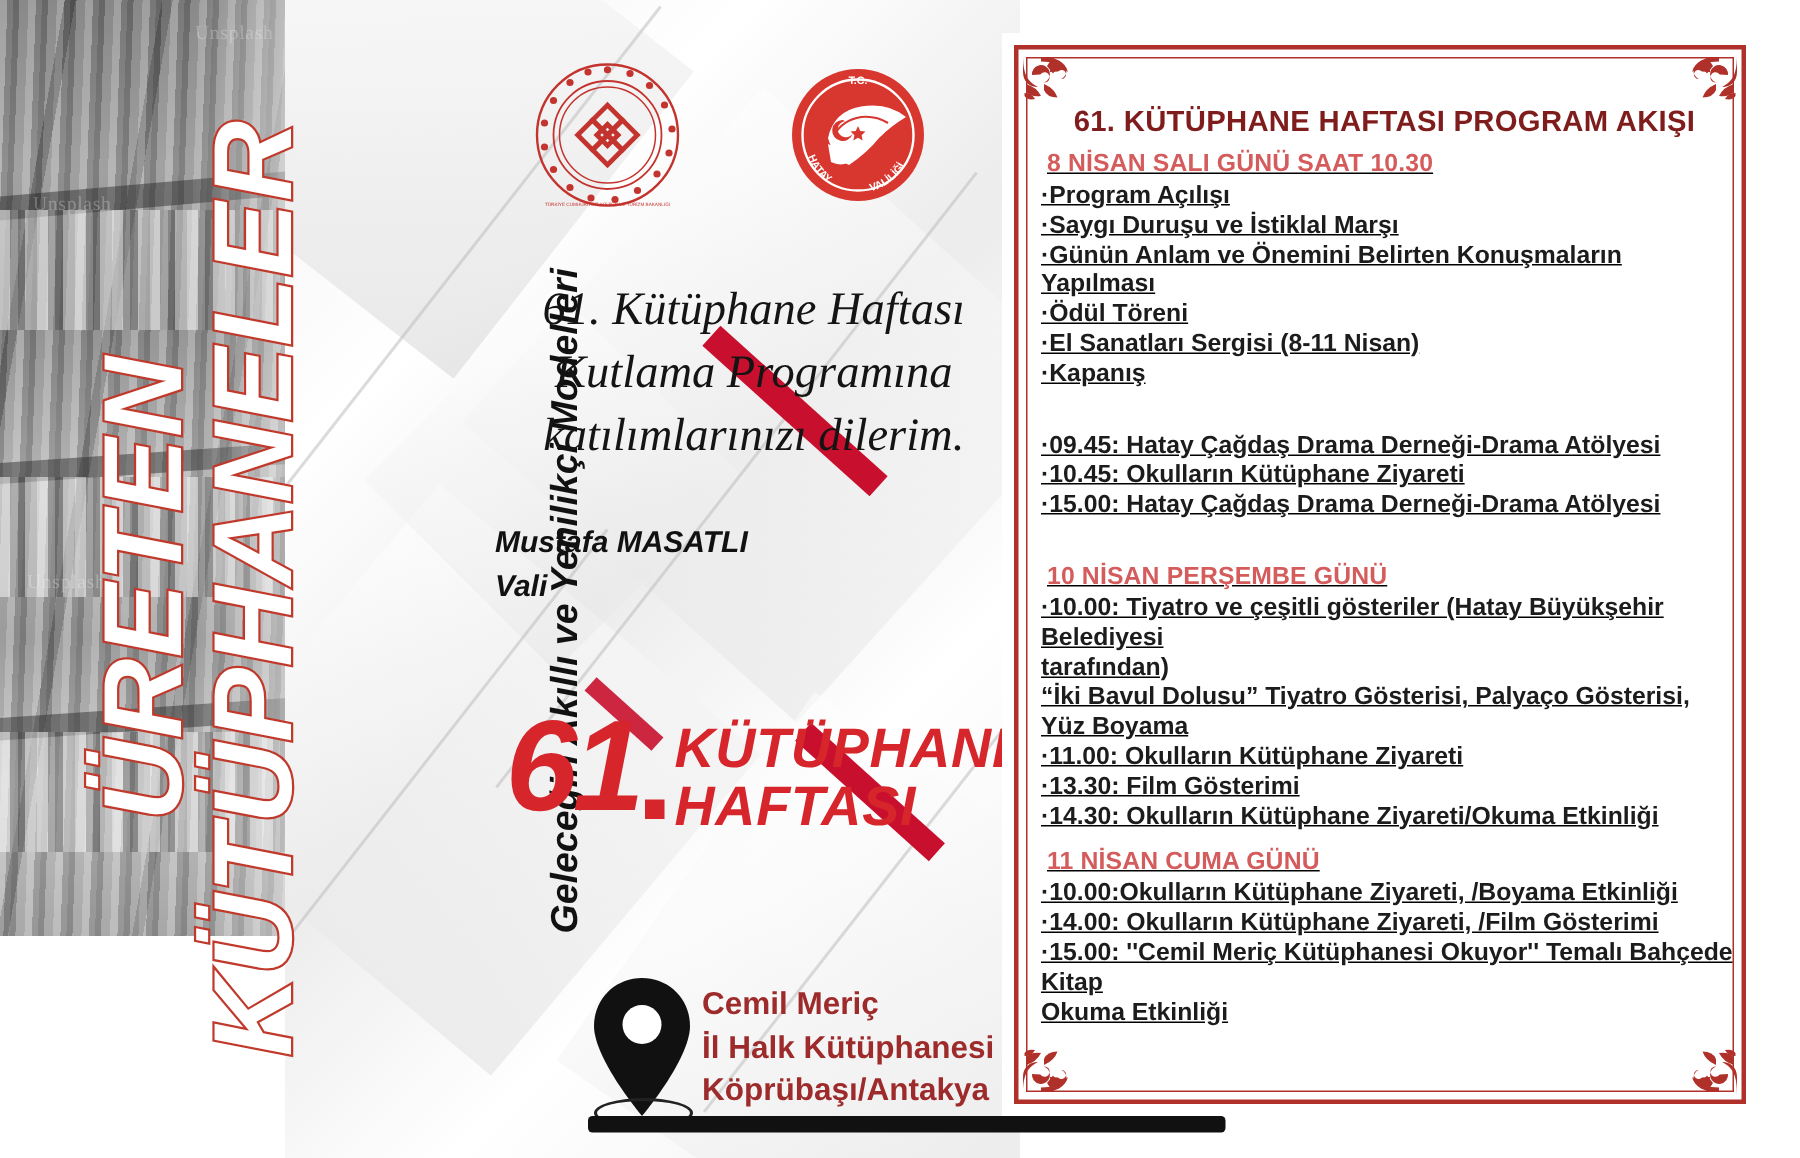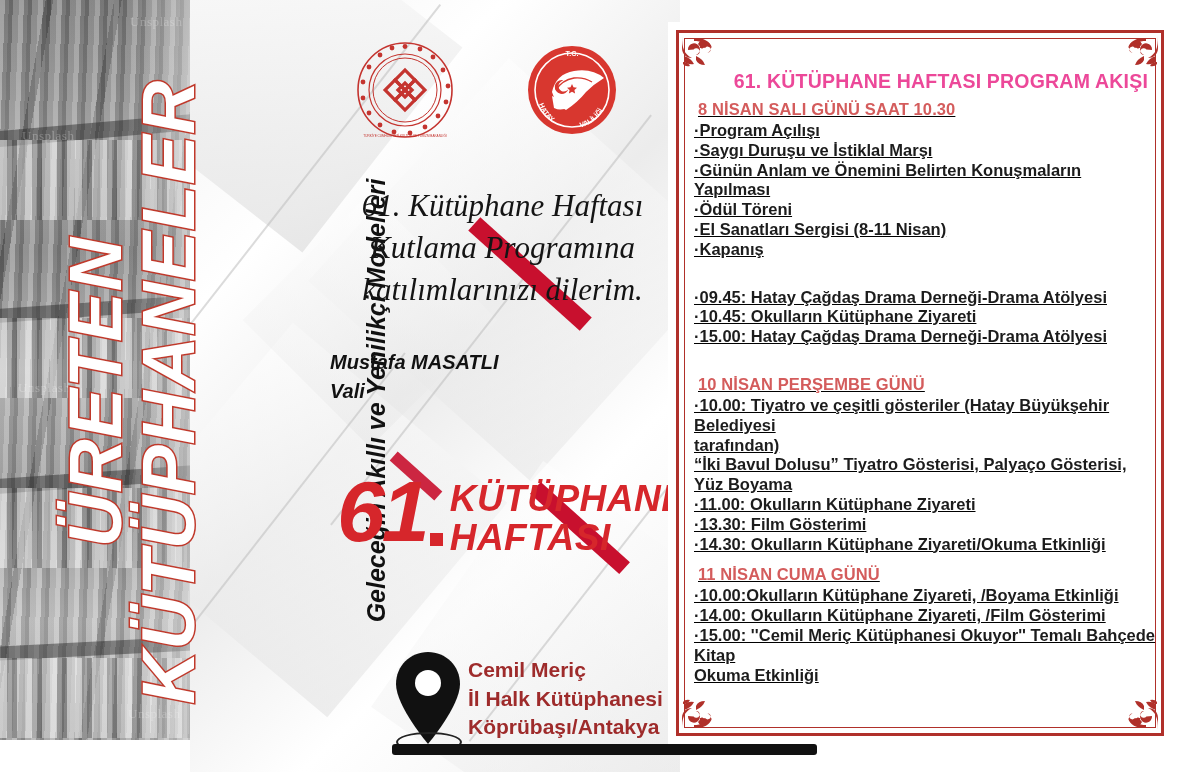--- a/index.html
+++ b/index.html
@@ -5,21 +5,21 @@
   html,body{margin:0;padding:0;}
   body{
     width:1200px;height:772px;overflow:hidden;
     font-family:"Liberation Sans",sans-serif;
     background:#ffffff;
   }
   .poster{position:relative;width:1200px;height:772px;overflow:hidden;background:#fff;}
 
   
   .photo-panel{
-    position:absolute;left:0;top:0;width:250px;height:740px;overflow:hidden;
+    position:absolute;left:0;top:0;width:250px;height:624px;overflow:hidden;
     background:#8d8d8d;
   }
   .photo-bg{
     position:absolute;inset:0;
     background:
       linear-gradient(100deg, rgba(255,255,255,.05) 0 12%, rgba(0,0,0,.18) 12% 14%, rgba(255,255,255,.04) 14% 30%, rgba(0,0,0,.15) 30% 32%, rgba(255,255,255,.05) 32% 55%, rgba(0,0,0,.12) 55% 57%, rgba(255,255,255,.03) 57% 100%),
       repeating-linear-gradient(92deg, rgba(255,255,255,.30) 0 5px, rgba(120,120,120,.28) 5px 9px, rgba(40,40,40,.22) 9px 13px, rgba(200,200,200,.22) 13px 19px),
       linear-gradient(180deg,#6f6f6f 0%,#919191 18%,#7d7d7d 34%,#a6a6a6 50%,#8a8a8a 68%,#b4b4b4 84%,#9a9a9a 100%);
     filter:grayscale(1);
   }
@@ -157,22 +157,22 @@
     position:absolute;left:16px;top:16px;right:16px;bottom:16px;
     border:1.5px solid #b0302a;
   }
   .corner{position:absolute;width:58px;height:58px;color:#b0302a;}
   .c-tl{left:6px;top:6px;}
   .c-tr{right:6px;top:6px;transform:scaleX(-1);}
   .c-bl{left:6px;bottom:6px;transform:scaleY(-1);}
   .c-br{right:6px;bottom:6px;transform:scale(-1,-1);}
 
   .prog-title{
-    position:absolute;left:30px;right:24px;top:48px;text-align:right;
-    font-size:19.5px;font-weight:bold;color:#ec4899;letter-spacing:.2px;
+    position:absolute;left:30px;right:24px;top:48px;text-align:center;
+    font-size:19.5px;font-weight:bold;color:#7f1d1d;letter-spacing:.2px;
   }
   .prog-body{
     position:absolute;left:26px;right:14px;top:78px;
   }
   .day{margin-bottom:2px;text-decoration:underline;}
   .day-head{
     font-size:16.5px;font-weight:bold;color:#d45c5c;margin:0 0 2px 4px;
     letter-spacing:.1px;
   }
   .day-items{list-style:none;margin:0;padding:0;}

